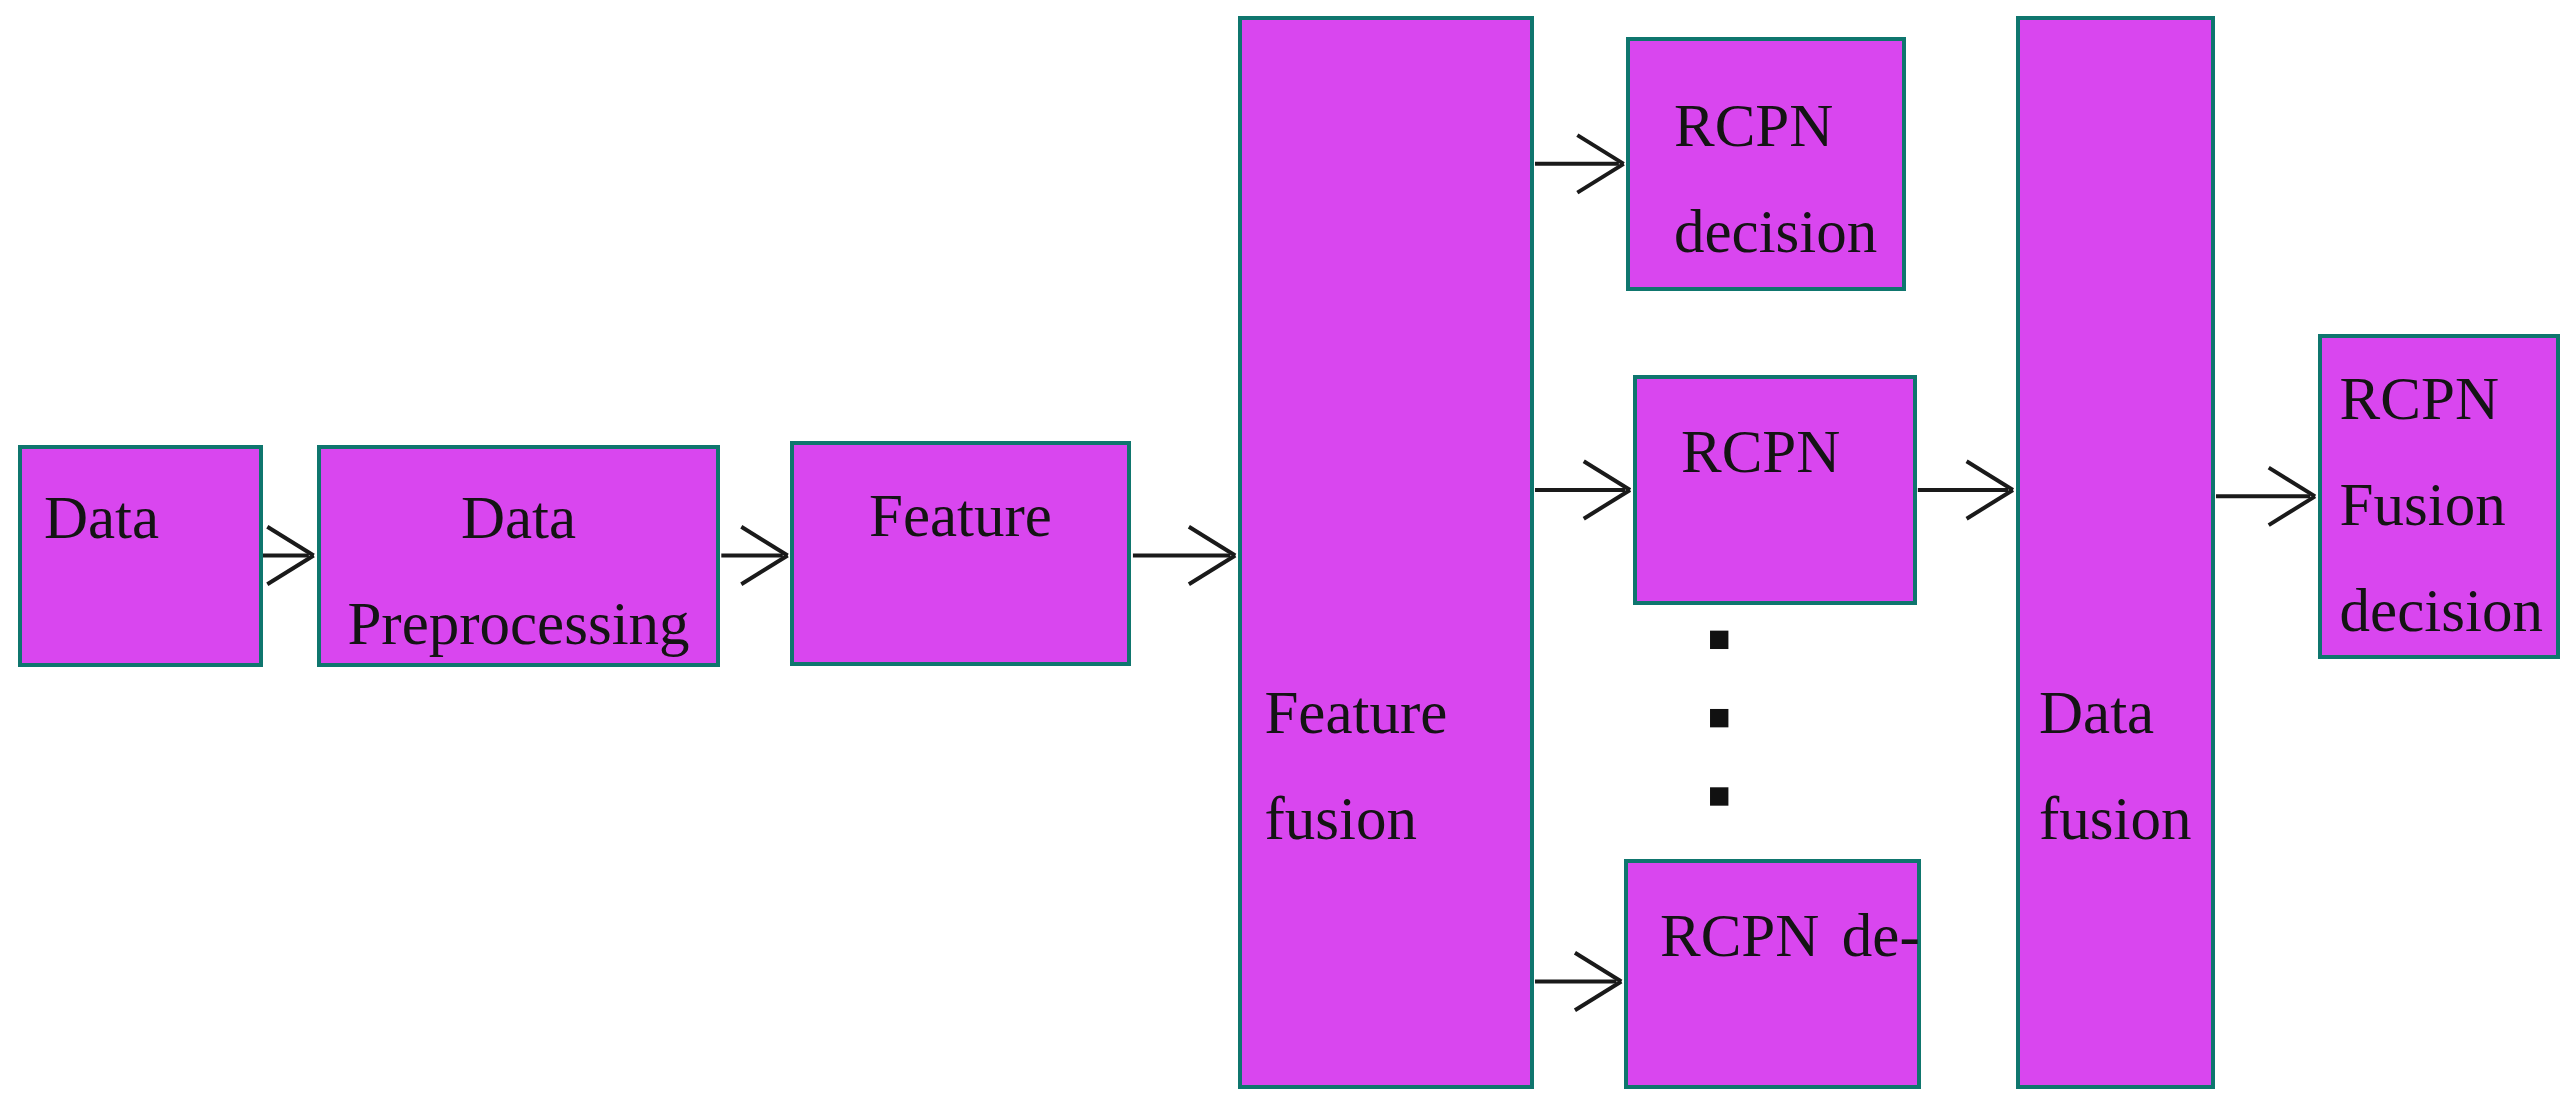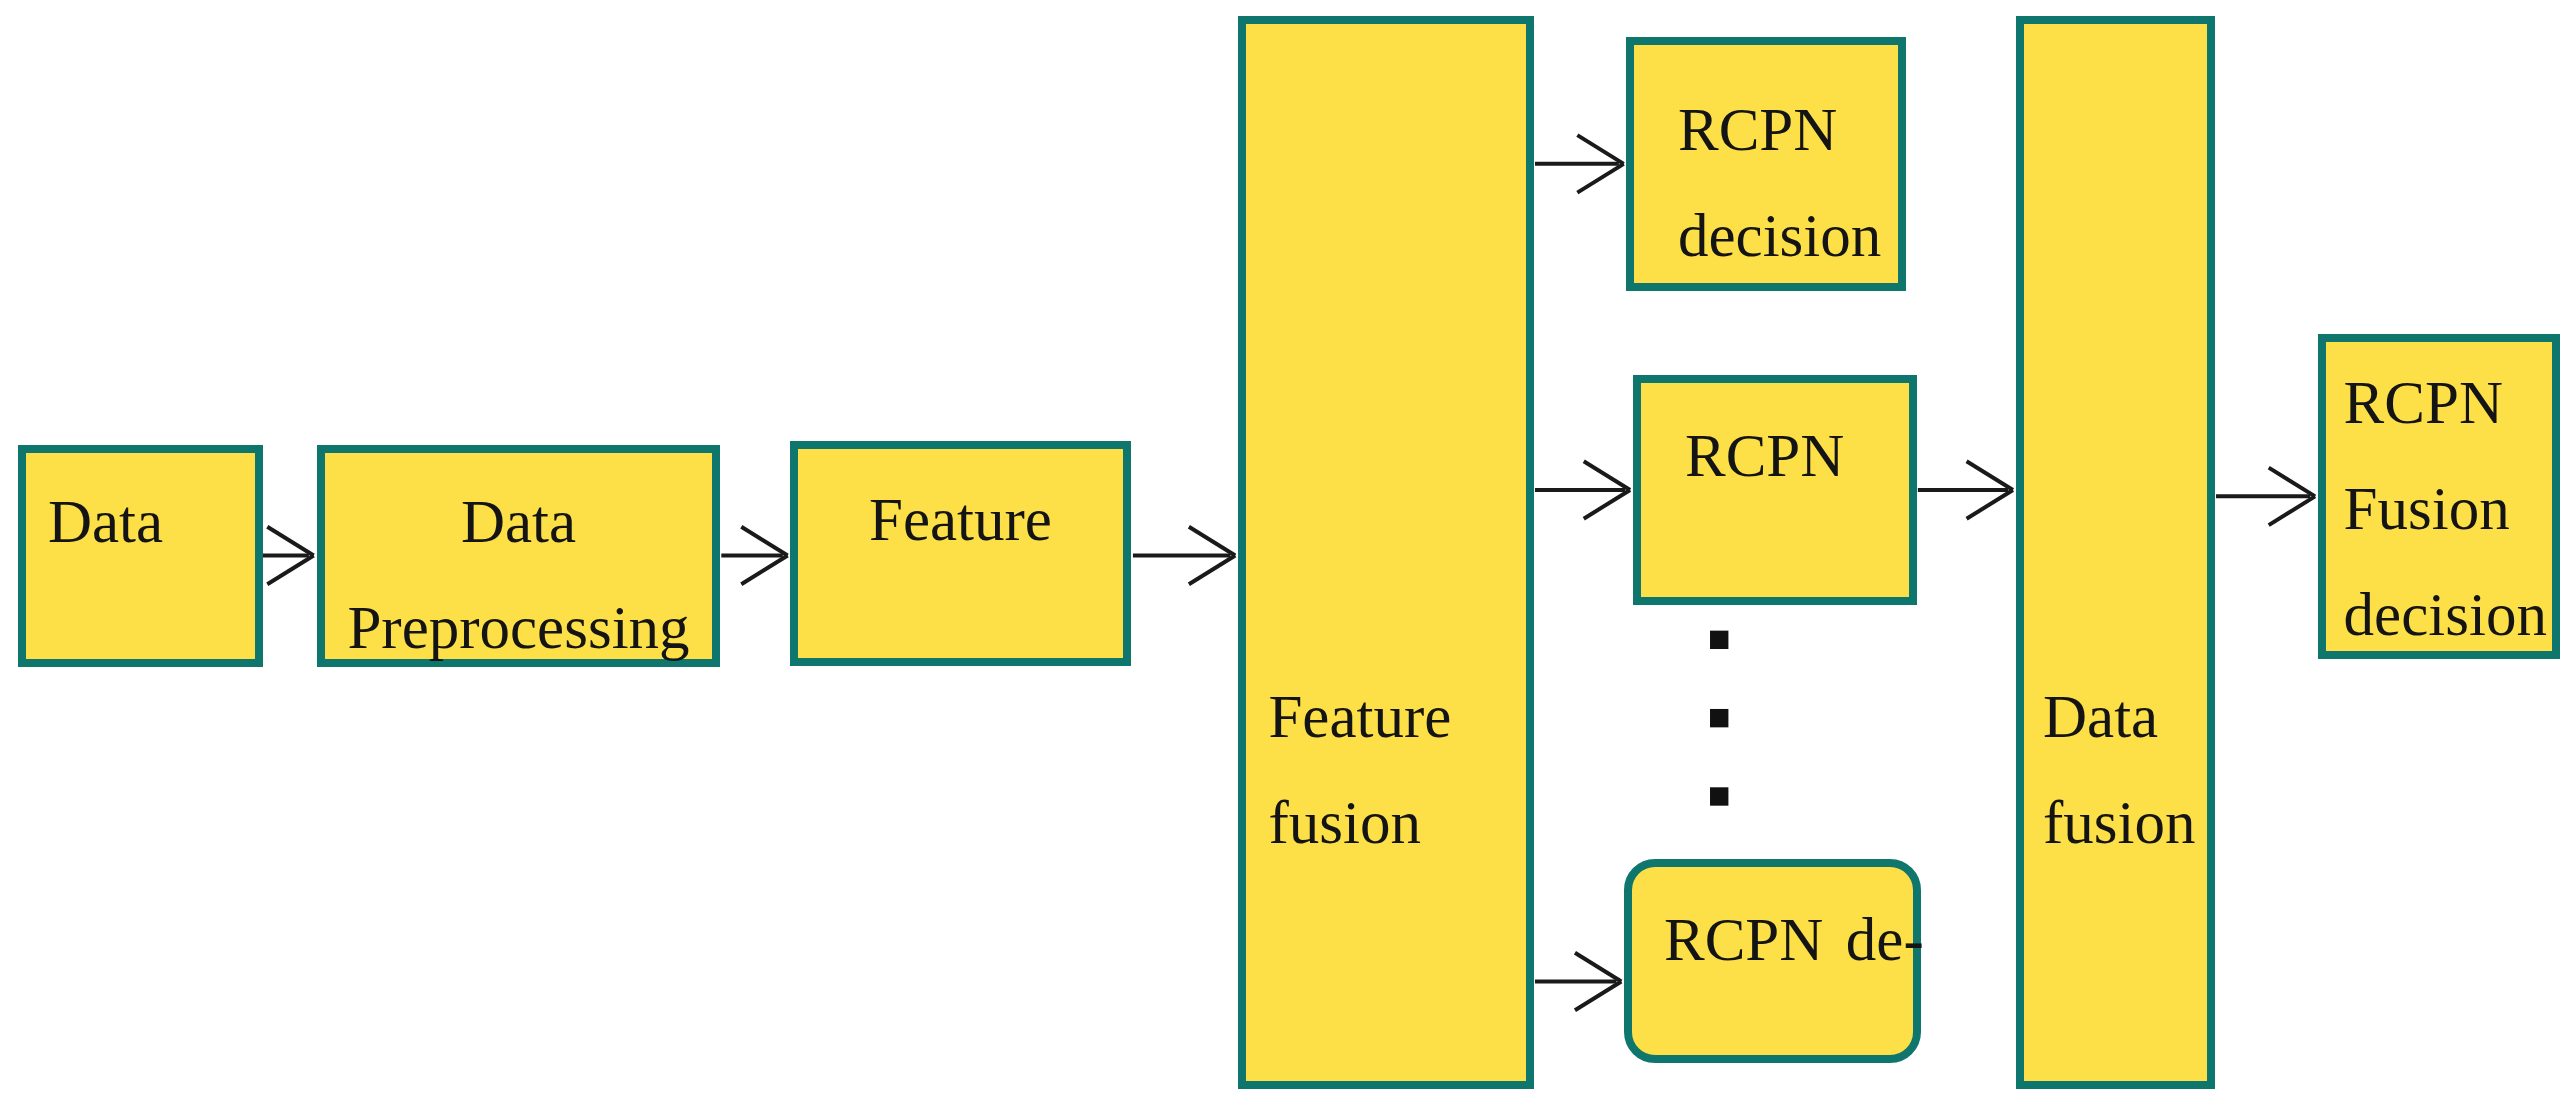--- a/index.html
+++ b/index.html
@@ -6,43 +6,43 @@
   #figure{
     position:relative;
     width:2576px;height:1119px;
     background:#ffffff;
     font-family:"Liberation Serif","DejaVu Serif",serif;
     color:#141414;
     overflow:hidden;
   }
   .node{
     position:absolute;
-    border:8px solid #0f766e;
-    background:#fde047;
+    border:4px solid #0f766e;
+    background:#d946ef;
     box-sizing:border-box;
   }
   .txt{position:relative;}
   .ln{
     font-size:61px;
     line-height:106px;
     white-space:nowrap;
   }
   .center .ln{text-align:center;}
   .it{font-style:italic;}
   .ws{word-spacing:7.2px;}
 
   
   .n1{left:17.6px;  top:445px;  width:245px; height:222px; padding:16px 0 0 22.4px;}
   .n2{left:317px; top:445px;  width:403px; height:222px; padding:16px 0 0 0;}
   .n3{left:790px; top:441px;  width:341px; height:225px; padding:17.6px 0 0 0;}
   .n4{left:1238px;top:16px;   width:296px; height:1073px;}
   .n4 .txt{position:absolute;left:22.4px;top:640px;}
   .n5{left:1626px;top:37px;   width:280px; height:254px; padding:32px 0 0 44px;}
   .n6{left:1633px;top:375px;  width:284px; height:230px; padding:20px 0 0 44px;}
-  .n7{left:1624px;top:859px; width:297px; height:204px; padding:20px 12px 0 32px;border-radius:31px;}
+  .n7{left:1624px;top:859px; width:297px; height:230px; padding:20px 12px 0 32px;}
   .n8{left:2016px;top:16px;   width:199px; height:1073px;}
   .n8 .txt{position:absolute;left:19px;top:640px;}
   .n9{left:2318px;top:334px;  width:242px; height:325px; padding:8px 0 0 17.6px;}
 
   svg.overlay{position:absolute;left:0;top:0;width:2576px;height:1119px;}
   .stroke{stroke:#1a1a1a;stroke-width:5;fill:none;}
   .dot{fill:#111111;}
 </style>
 </head>
 <body>

